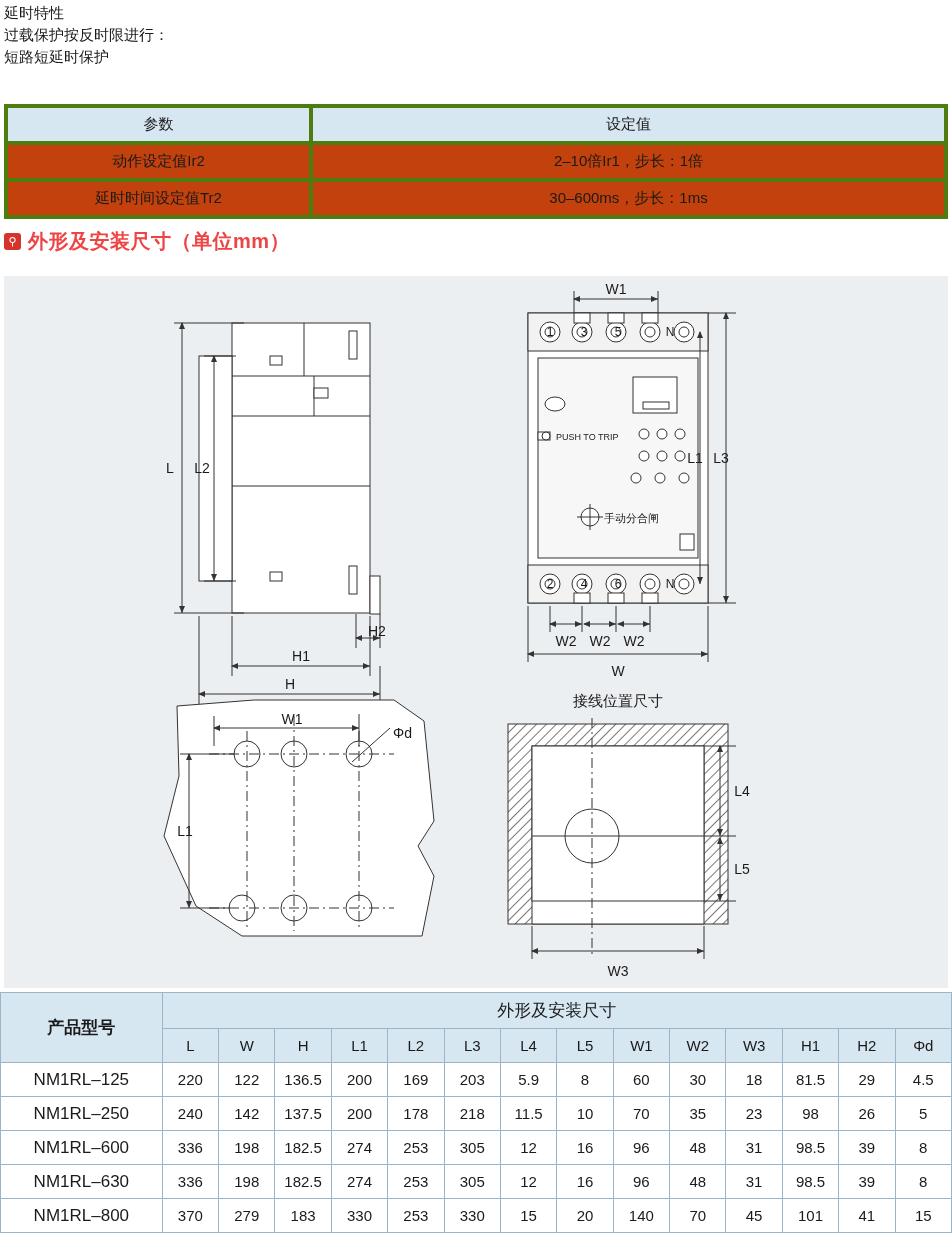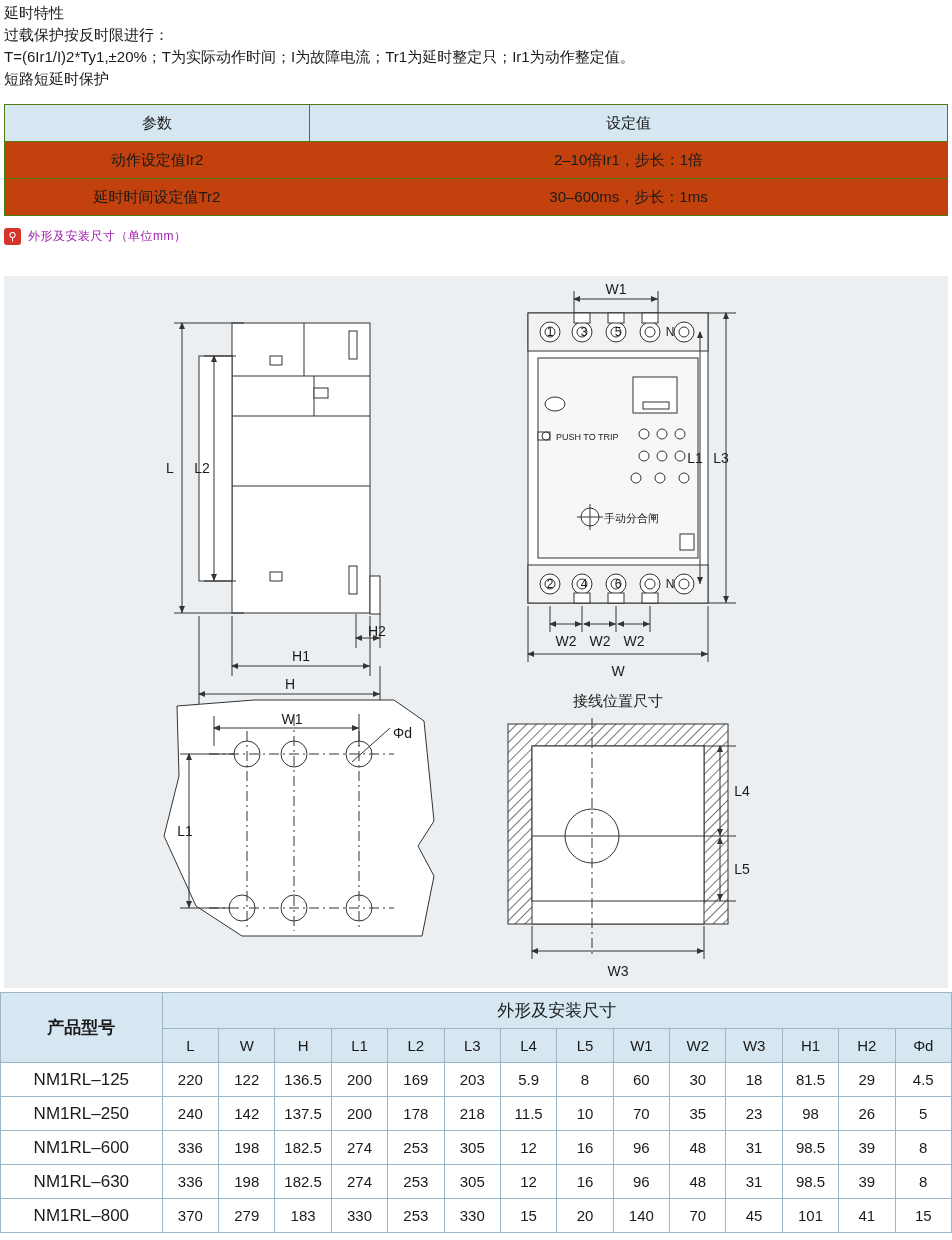--- a/index.html
+++ b/index.html
@@ -16,21 +16,21 @@
   }
   .page { position: relative; width: 952px; height: 1240px; padding-left: 24px; }
 
   
   .top-text { position: absolute; left: 4px; top: 2px; width: 944px; }
   .top-line { font-size: 15px; line-height: 22px; color: #1a1a1a; white-space: nowrap; }
 
   
   .t1 { position: absolute; left: 4px; top: 104px; width: 944px; border-collapse: collapse; }
   .t1 th, .t1 td {
-    border: 1px solid #4d7c0f;
+    border: 4px solid #4d7c0f;
     text-align: center;
     font-size: 15px;
     height: 37px;
     padding: 0;
     font-weight: normal;
     color: #1a1a1a;
   }
   .t1 th { background: #d7e7f2; }
   .t1 td { background: #c2410c; }
   .t1 .c1 { width: 305px; }
@@ -39,21 +39,21 @@
   .sec-head {
     position: absolute; left: 4px; top: 228px;
     display: flex; align-items: center; gap: 7px;
   }
   .sec-icon {
     width: 17px; height: 17px; border-radius: 3px;
     background: #d6332b; color: #fff;
     font-size: 11px; line-height: 17px; text-align: center;
     display: inline-block;
   }
-  .sec-title { color: #a21caf; font-size: 12px; font-weight: normal; letter-spacing: .5px; }
+  .sec-title { color: #ef4444; font-size: 20px; font-weight: bold; letter-spacing: .5px; }
 
   
   .panel {
     position: absolute; left: 4px; top: 276px;
     width: 944px; height: 712px;
     background: #eceff1;
   }
   .panel svg { display: block; }
 
   
@@ -76,21 +76,20 @@
   .t2 tbody td.model-cell { font-size: 17px; }
 </style>
 </head>
 <body>
 
 <div class="page">
 
   <div class="top-text">
     <div class="top-line">延时特性</div>
     <div class="top-line">过载保护按反时限进行：</div>
-    <div class="top-line">T=(6Ir1/I)2*Ty1,±20%；T为实际动作时间；I为故障电流；Tr1为延时整定只；Ir1为动作整定值。</div>
     <div class="top-line">短路短延时保护</div>
   </div>
 
   <table class="t1">
     <thead>
       <tr>
         <th class="c1">参数</th>
         <th>设定值</th>
       </tr>
     </thead>

